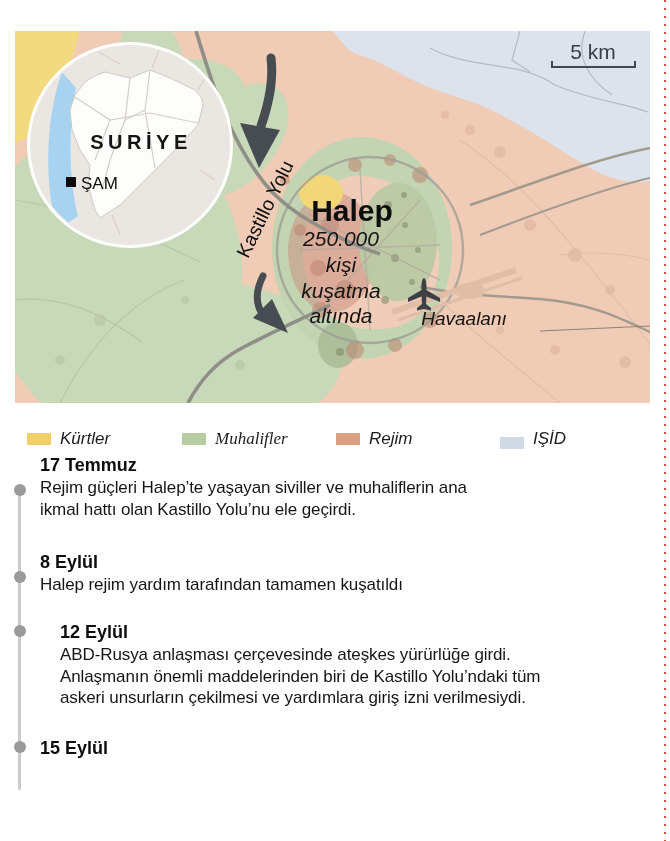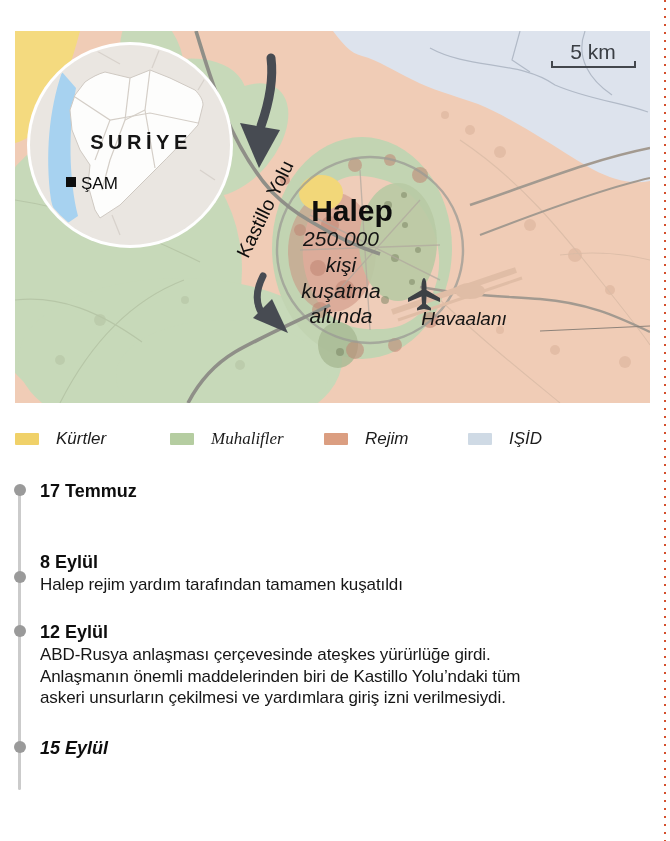--- a/index.html
+++ b/index.html
@@ -6,34 +6,34 @@
   .page{position:relative;width:670px;height:841px;background:#ffffff;overflow:hidden;
         font-family:"Liberation Sans","DejaVu Sans",sans-serif;color:#111;}
   svg text{font-family:"Liberation Sans","DejaVu Sans",sans-serif;}
 
   
   .cutline{position:absolute;top:0;right:4px;width:2px;height:841px;
            background:repeating-linear-gradient(to bottom,#d4502e 0 2px,transparent 2px 8px);}
 
   
   .legend{position:absolute;left:0;top:429px;width:670px;height:20px;}
-  .legend-item{position:absolute;display:flex;align-items:center;gap:17px;}
+  .legend-item{position:absolute;display:flex;align-items:center;gap:9px;margin-left:12px;}
   .legend-item .sw{width:24px;height:12px;border-radius:1px;display:inline-block;}
   .legend-item .lbl{font-style:italic;font-size:17px;color:#1c1c1c;}
-  .li-0{left:15px;} .li-1{left:170px;font-family:Liberation Serif, serif;} .li-2{left:324px;text-align:right;} .li-3{left:468px;}
+  .li-0{left:15px;} .li-1{left:170px;font-family:Liberation Serif, serif;} .li-2{left:324px;text-align:right;} .li-3{left:488px;align-items:flex-end;}
   .sw-0{background:#f0d169;} .sw-1{background:#b5cda1;} .sw-2{background:#db9e81;} .sw-3{background:#cfdae5;}
 
   
   .timeline-line{position:absolute;left:18px;top:487px;width:3px;height:303px;background:#cbcbcb;border-radius:2px;}
   .tdot{position:absolute;left:14px;width:12px;height:12px;border-radius:50%;background:#9a9a9a;}
   .tdot-0{top:484px;} .tdot-1{top:571px;} .tdot-2{top:625px;} .tdot-3{top:741px;}
   .tevent{position:absolute;left:40px;}
   .tevent .date{font-weight:bold;font-size:18px;color:#0d0d0d;line-height:20px;}
   .tevent .body{font-size:17px;line-height:21.5px;color:#161616;white-space:pre-line;margin-top:2px;letter-spacing:-0.1px;}
-  .te-0{top:481px;width:560px;} .te-1{top:552px;width:600px;} .te-2{top:622px;width:600px;} .te-3{top:738px;width:560px;font-style:italic;}
+  .te-0{top:455px;width:560px;} .te-1{top:552px;width:600px;} .te-2{top:622px;width:600px;margin-left:20px;} .te-3{top:738px;width:560px;}
 </style>
 </head>
 <body>
 
 <div class="page">
 
   <svg width="670" height="425" viewBox="0 0 670 425" style="position:absolute;left:0;top:0;">
     <defs>
       <clipPath id="mapClip">
           <rect x="15" y="31" width="635" height="372"></rect>
@@ -231,20 +231,22 @@
   </div>
 
   <div class="timeline-line"></div>
   <div class="tdot tdot-0"></div>
   <div class="tdot tdot-1"></div>
   <div class="tdot tdot-2"></div>
   <div class="tdot tdot-3"></div>
 
   <div class="tevent te-0">
     <div class="date">17 Temmuz</div>
+    <div class="body">Rejim güçleri Halep’te yaşayan siviller ve muhaliflerin ana
+ikmal hattı olan Kastillo Yolu’nu ele geçirdi.</div>
   </div>
   <div class="tevent te-1">
     <div class="date">8 Eylül</div>
     <div class="body">Halep rejim yardım tarafından tamamen kuşatıldı</div>
   </div>
   <div class="tevent te-2">
     <div class="date">12 Eylül</div>
     <div class="body">ABD-Rusya anlaşması çerçevesinde ateşkes yürürlüğe girdi.
 Anlaşmanın önemli maddelerinden biri de Kastillo Yolu’ndaki tüm
 askeri unsurların çekilmesi ve yardımlara giriş izni verilmesiydi.</div>

